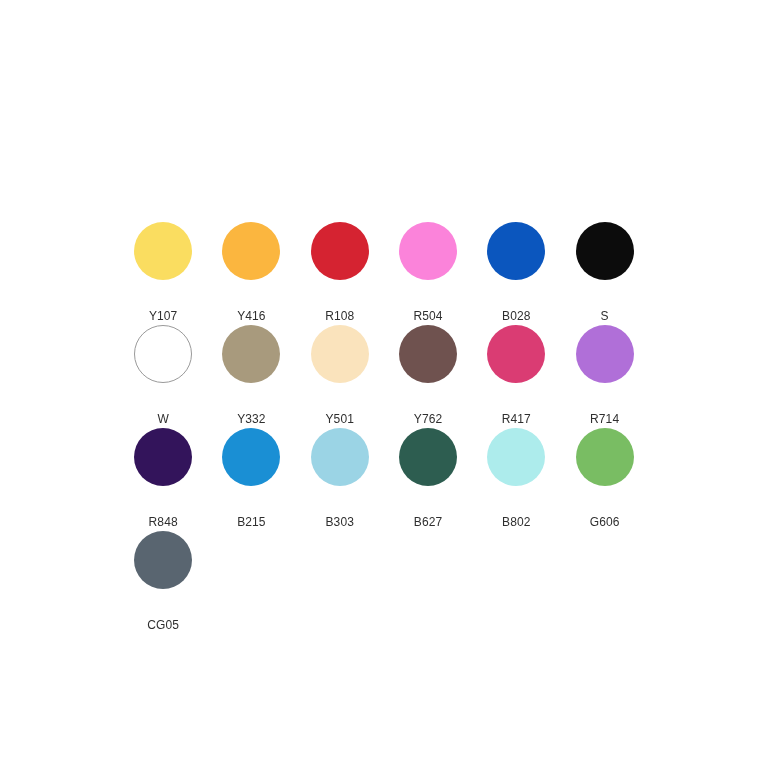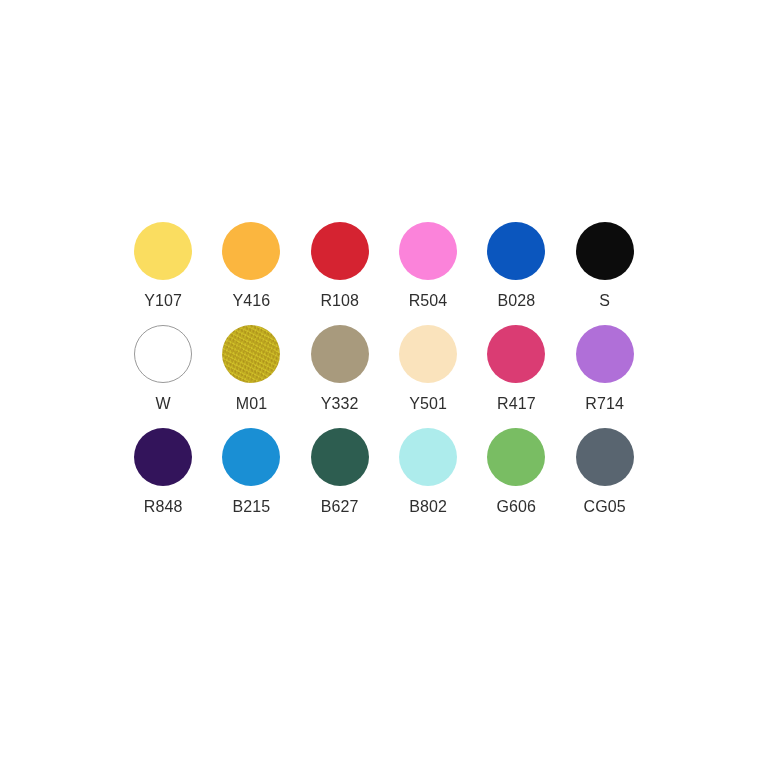--- a/index.html
+++ b/index.html
@@ -60,22 +60,22 @@
     border-radius: 50%;
     pointer-events: none;
     opacity: 0.55;
     background-image:
       repeating-linear-gradient(27deg, rgba(255,255,255,0.55) 0px, rgba(255,255,255,0.0) 1.6px, rgba(0,0,0,0.16) 3.1px, rgba(255,255,255,0.0) 4.4px),
       repeating-linear-gradient(114deg, rgba(255,255,255,0.42) 0px, rgba(0,0,0,0.10) 2.1px, rgba(255,255,255,0.0) 3.6px),
       repeating-linear-gradient(72deg, rgba(0,0,0,0.12) 0px, rgba(255,255,255,0.30) 1.1px, rgba(0,0,0,0.0) 2.7px);
     mix-blend-mode: overlay;
   }
   .label {
-    margin-top: 12px;
-    font-size: 16px;
+    margin-top: 27px;
+    font-size: 12px;
     line-height: 18px;
     color: #2f2f2f;
     letter-spacing: 0.1px;
     white-space: nowrap;
     font-family: "Liberation Sans", sans-serif;
   }
 </style>
 </head>
 <body>
 
@@ -118,39 +118,38 @@
         <div class="label">S</div>
       </div>
       <div class="cell">
         <div class="dot-wrap">
           <div class="dot outlined" style="background: rgb(255, 255, 255);"></div>
         </div>
         <div class="label">W</div>
       </div>
       <div class="cell">
         <div class="dot-wrap">
-          <div class="dot" style="background: rgb(184, 160, 30);"></div>
-          <div class="dot-texture"></div>
-        </div>
-        <div class="label">M01</div>
-      </div>
-      <div class="cell">
-        <div class="dot-wrap">
           <div class="dot" style="background: rgb(168, 154, 125);"></div>
         </div>
         <div class="label">Y332</div>
       </div>
       <div class="cell">
         <div class="dot-wrap">
           <div class="dot" style="background: rgb(250, 227, 188);"></div>
         </div>
         <div class="label">Y501</div>
       </div>
       <div class="cell">
         <div class="dot-wrap">
+          <div class="dot" style="background: rgb(111, 82, 79);"></div>
+        </div>
+        <div class="label">Y762</div>
+      </div>
+      <div class="cell">
+        <div class="dot-wrap">
           <div class="dot" style="background: rgb(218, 60, 115);"></div>
         </div>
         <div class="label">R417</div>
       </div>
       <div class="cell">
         <div class="dot-wrap">
           <div class="dot" style="background: rgb(176, 111, 216);"></div>
         </div>
         <div class="label">R714</div>
       </div>
@@ -158,20 +157,26 @@
         <div class="dot-wrap">
           <div class="dot" style="background: rgb(51, 20, 91);"></div>
         </div>
         <div class="label">R848</div>
       </div>
       <div class="cell">
         <div class="dot-wrap">
           <div class="dot" style="background: rgb(26, 143, 212);"></div>
         </div>
         <div class="label">B215</div>
+      </div>
+      <div class="cell">
+        <div class="dot-wrap">
+          <div class="dot" style="background: rgb(155, 212, 229);"></div>
+        </div>
+        <div class="label">B303</div>
       </div>
       <div class="cell">
         <div class="dot-wrap">
           <div class="dot" style="background: rgb(45, 93, 80);"></div>
         </div>
         <div class="label">B627</div>
       </div>
       <div class="cell">
         <div class="dot-wrap">
           <div class="dot" style="background: rgb(173, 236, 236);"></div>

